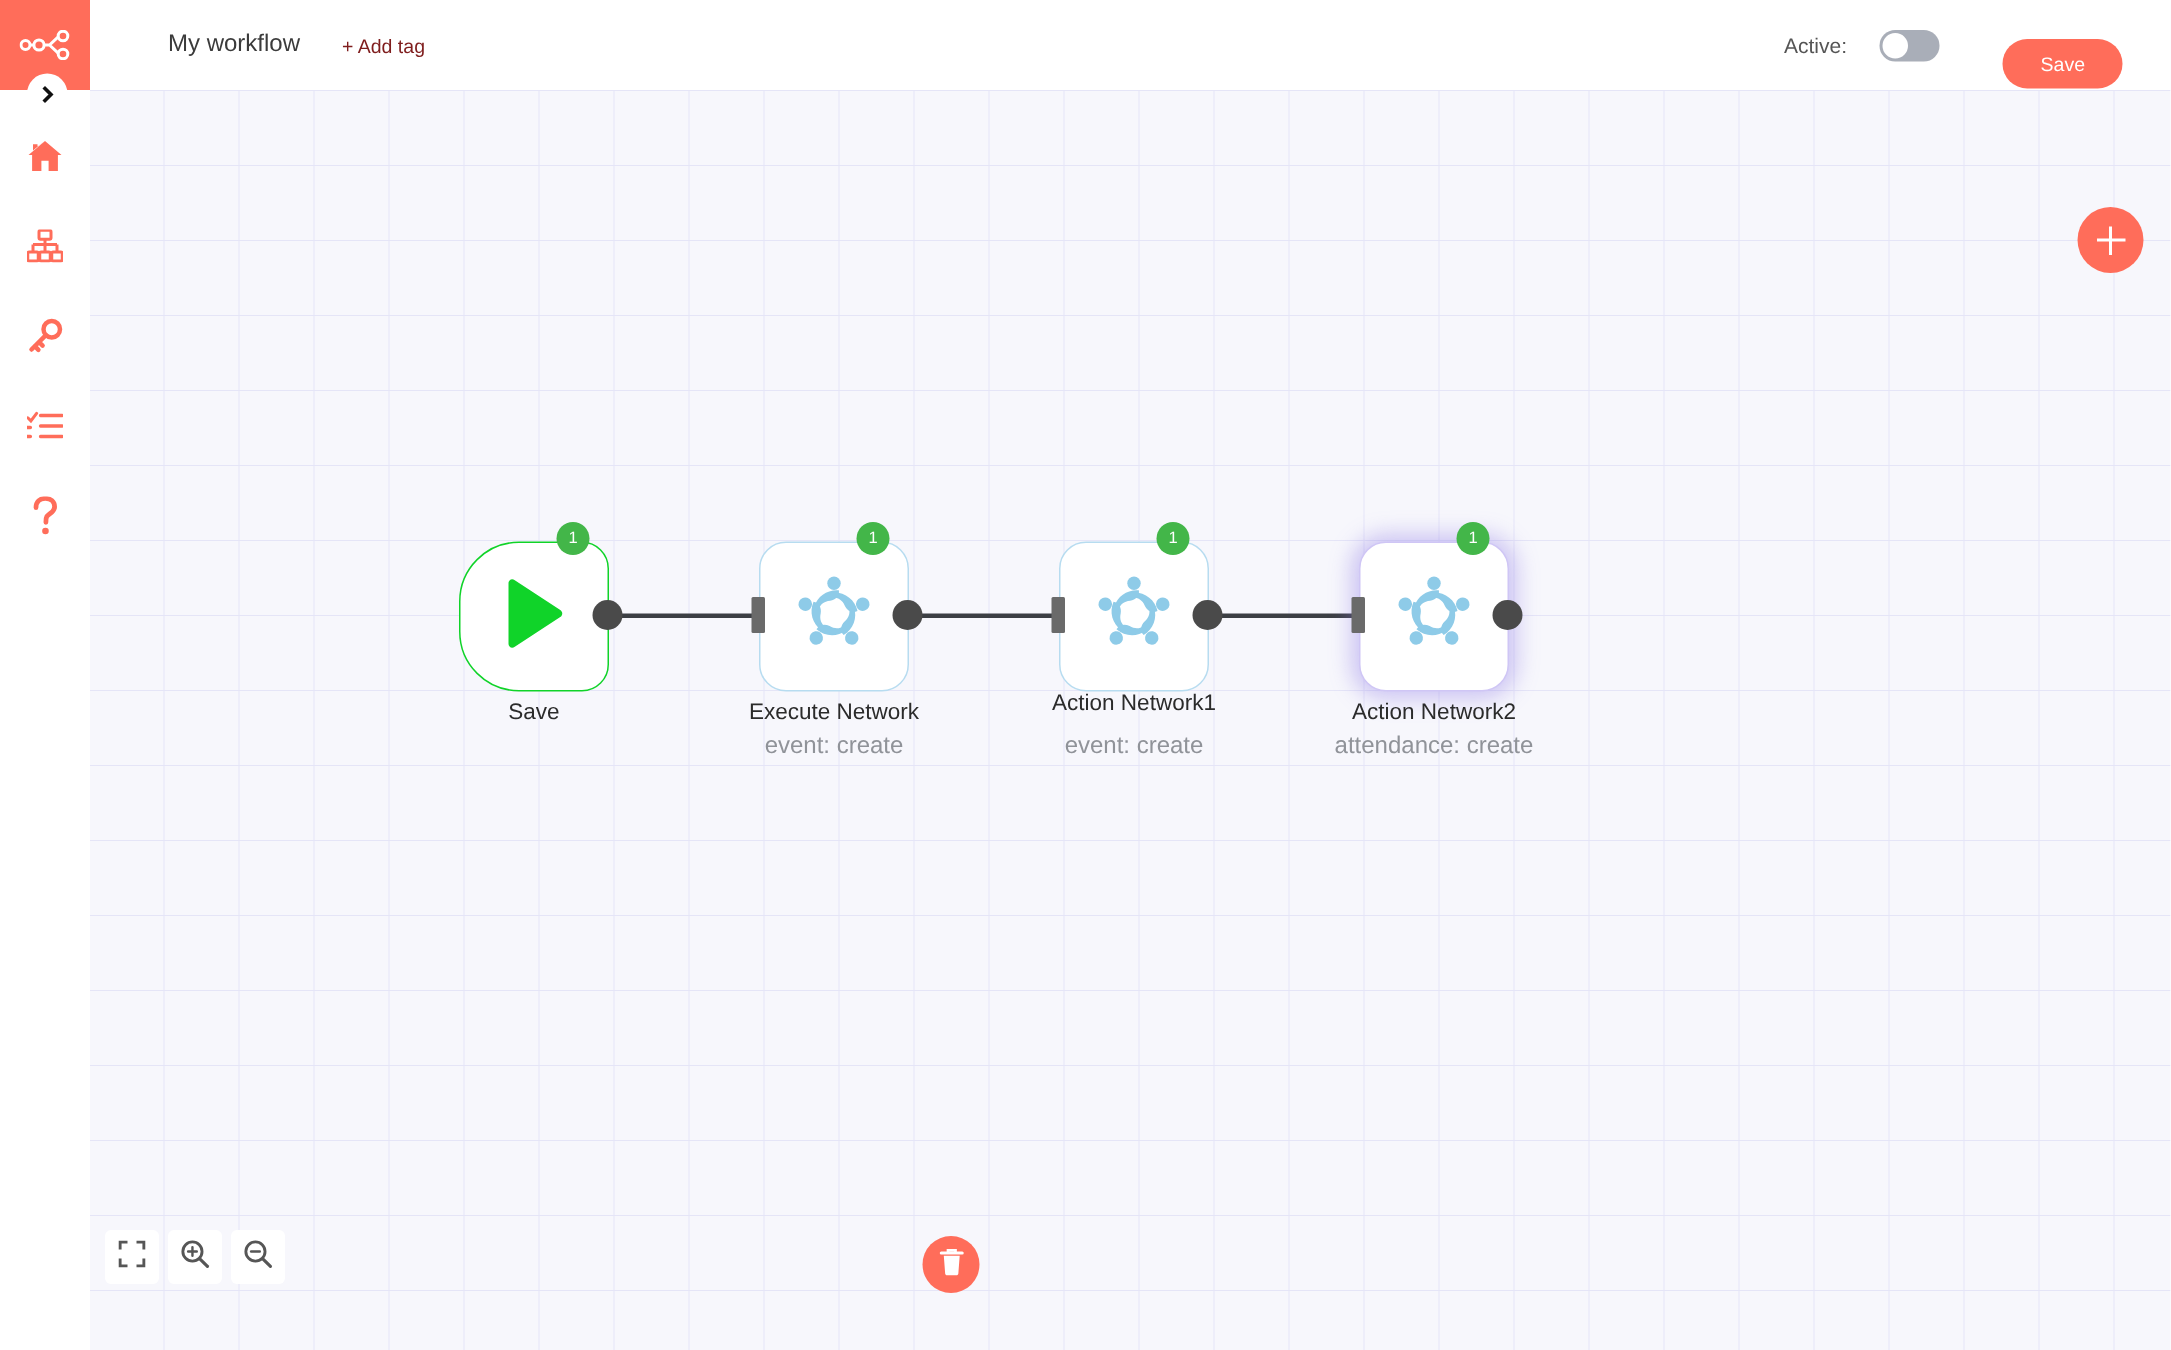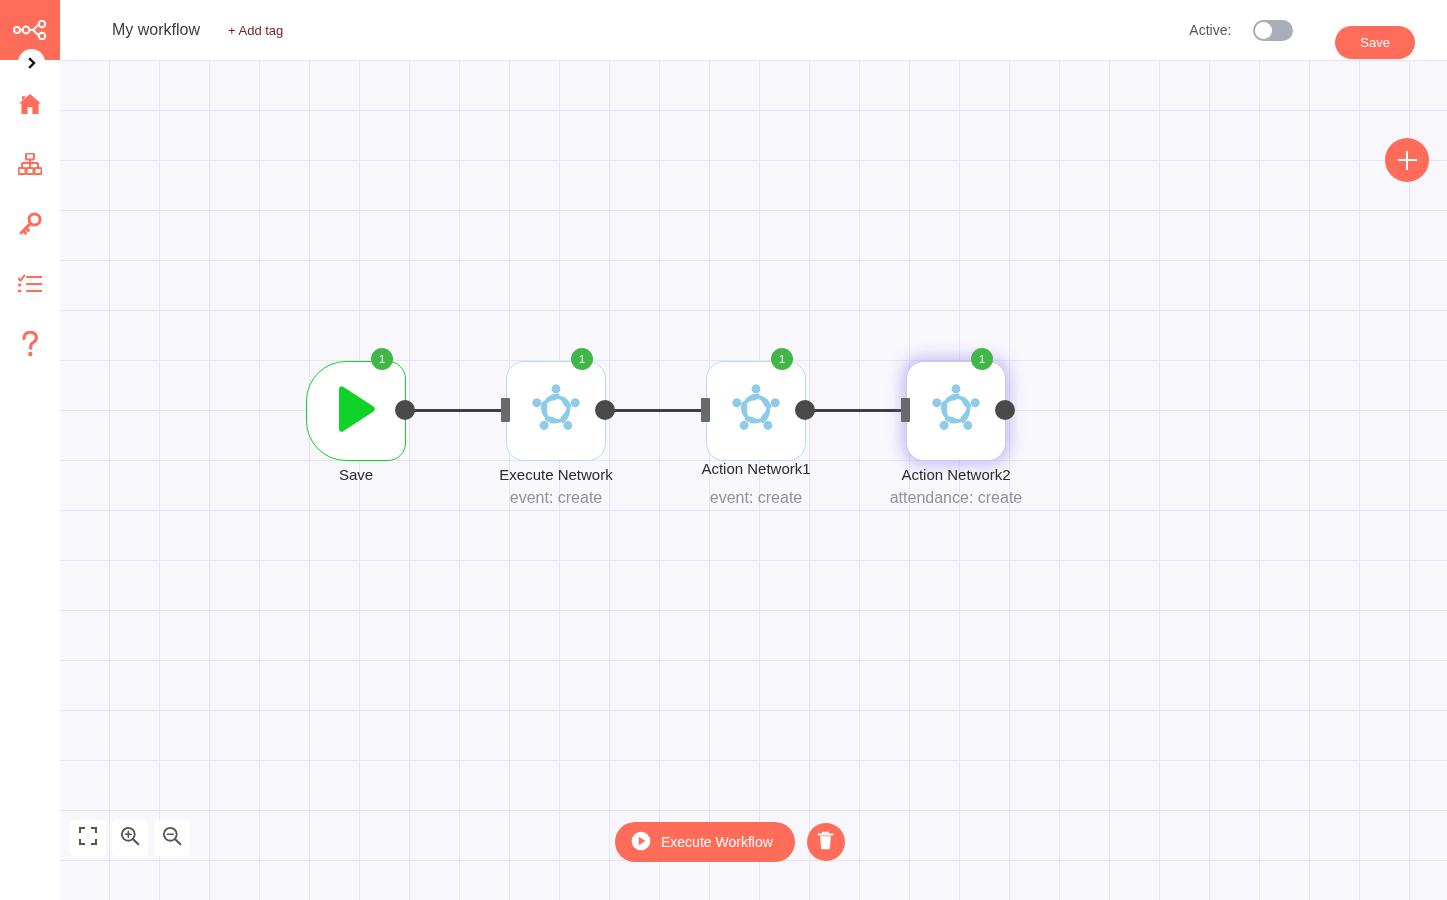--- a/index.html
+++ b/index.html
@@ -548,29 +548,20 @@
           <svg width="20" height="20" viewBox="0 0 20 20">
             <circle cx="8.3" cy="8.3" r="6.4" stroke="#565656" stroke-width="1.9" fill="none"></circle>
             <path d="M13.2 13.2 L18.3 18.3" stroke="#565656" stroke-width="2.1" stroke-linecap="round"></path>
             <path d="M5.4 8.3 H11.2" stroke="#565656" stroke-width="1.6" stroke-linecap="round"></path>
           </svg>
         </span>
       </div>
     </div>
 
     <div class="exec-bar">
-      <button class="exec-btn">
-        <span>
-          <svg width="20" height="20" viewBox="0 0 20 20">
-            <circle cx="10" cy="10" r="9.3" fill="#ffffff"></circle>
-            <path d="M7.8 5.8 L14.4 10 L7.8 14.2 Z" fill="#ff6d5a"></path>
-          </svg>
-        </span>
-        <span>Execute Workflow</span>
-      </button>
       <button class="delete-btn">
         <span>
           <svg width="17" height="19" viewBox="0 0 17 19">
             <path d="M1.5 3.4 H15.5" stroke="#ffffff" stroke-width="2" stroke-linecap="round"></path>
             <path d="M6 3 V1.6 H11 V3" stroke="#ffffff" stroke-width="1.8" fill="none"></path>
             <path d="M3.2 5.2 H13.8 L12.9 17 C12.85 17.7 12.3 18.2 11.6 18.2 H5.4 C4.7 18.2 4.15 17.7 4.1 17 Z" fill="#ffffff"></path>
           </svg>
         </span>
       </button>
     </div>

